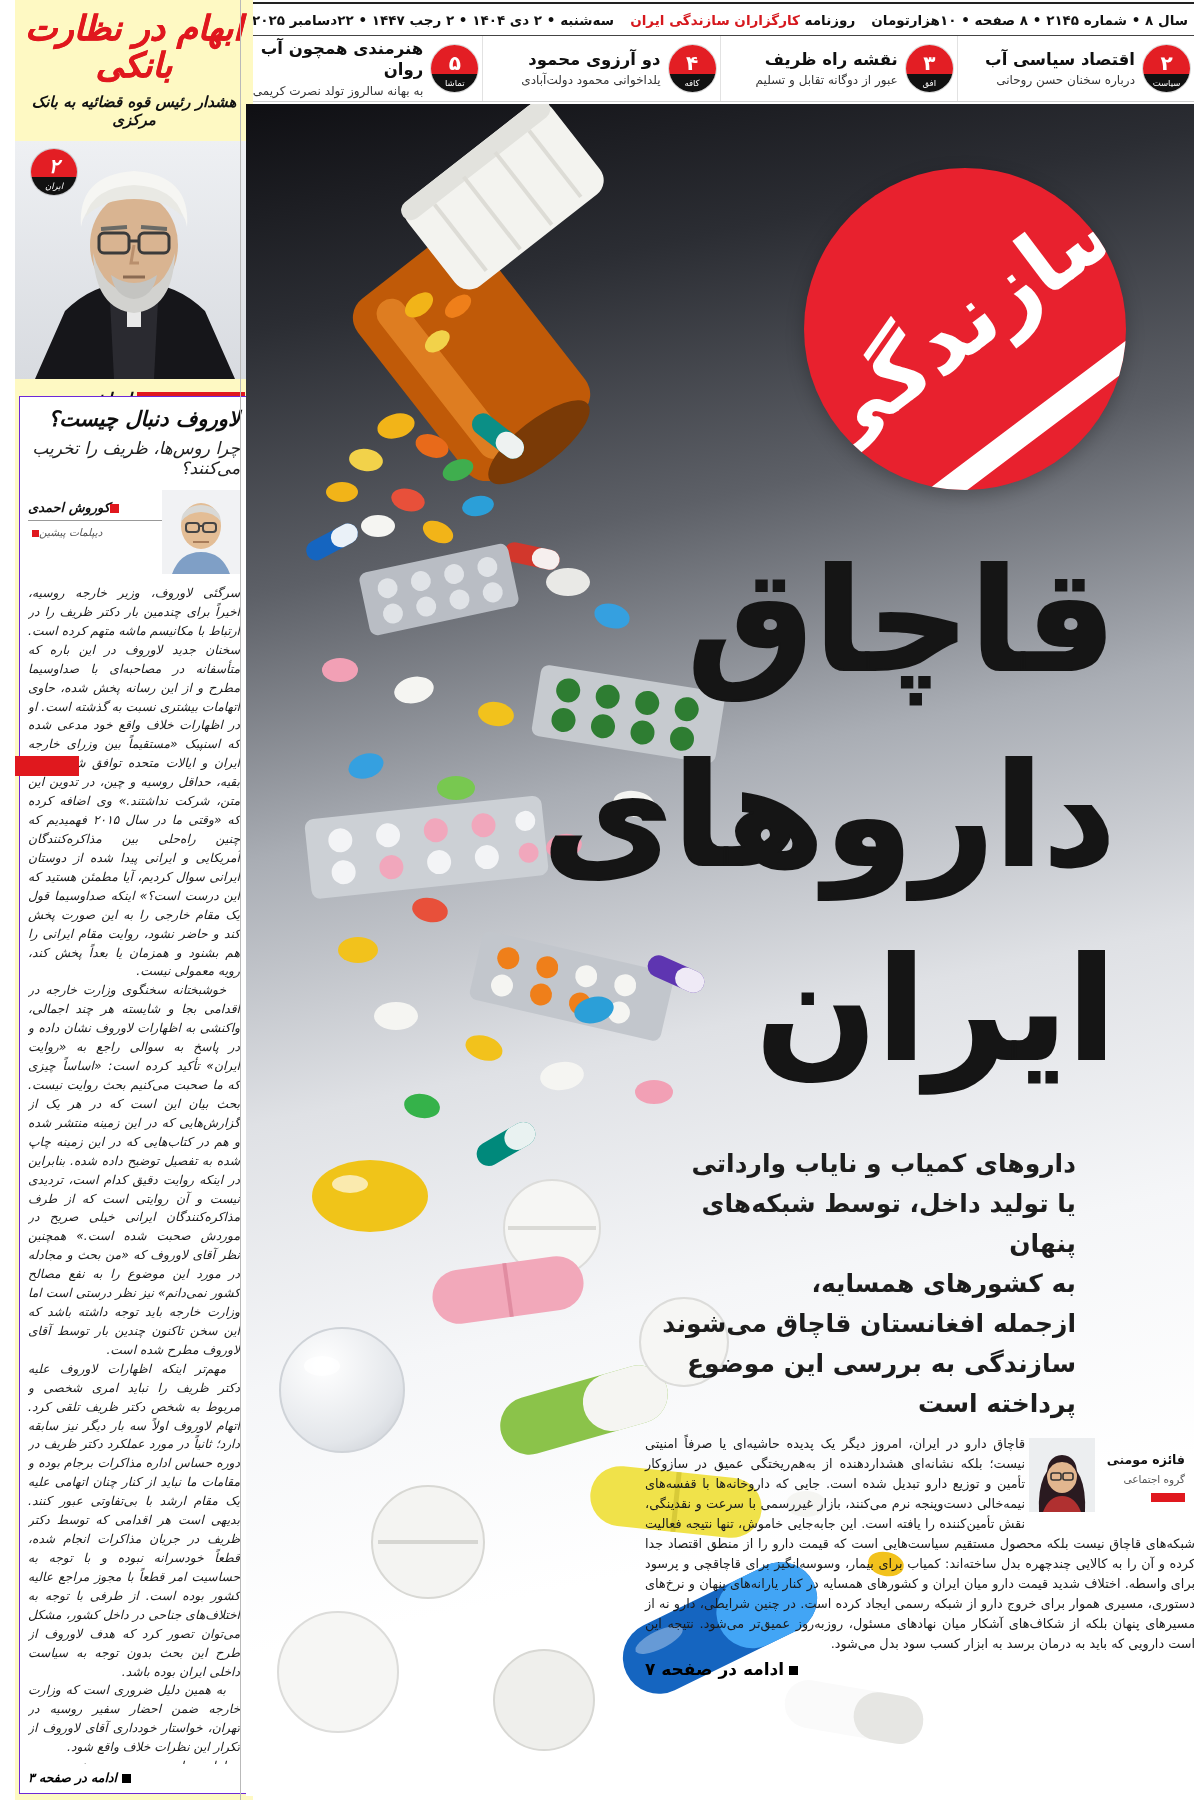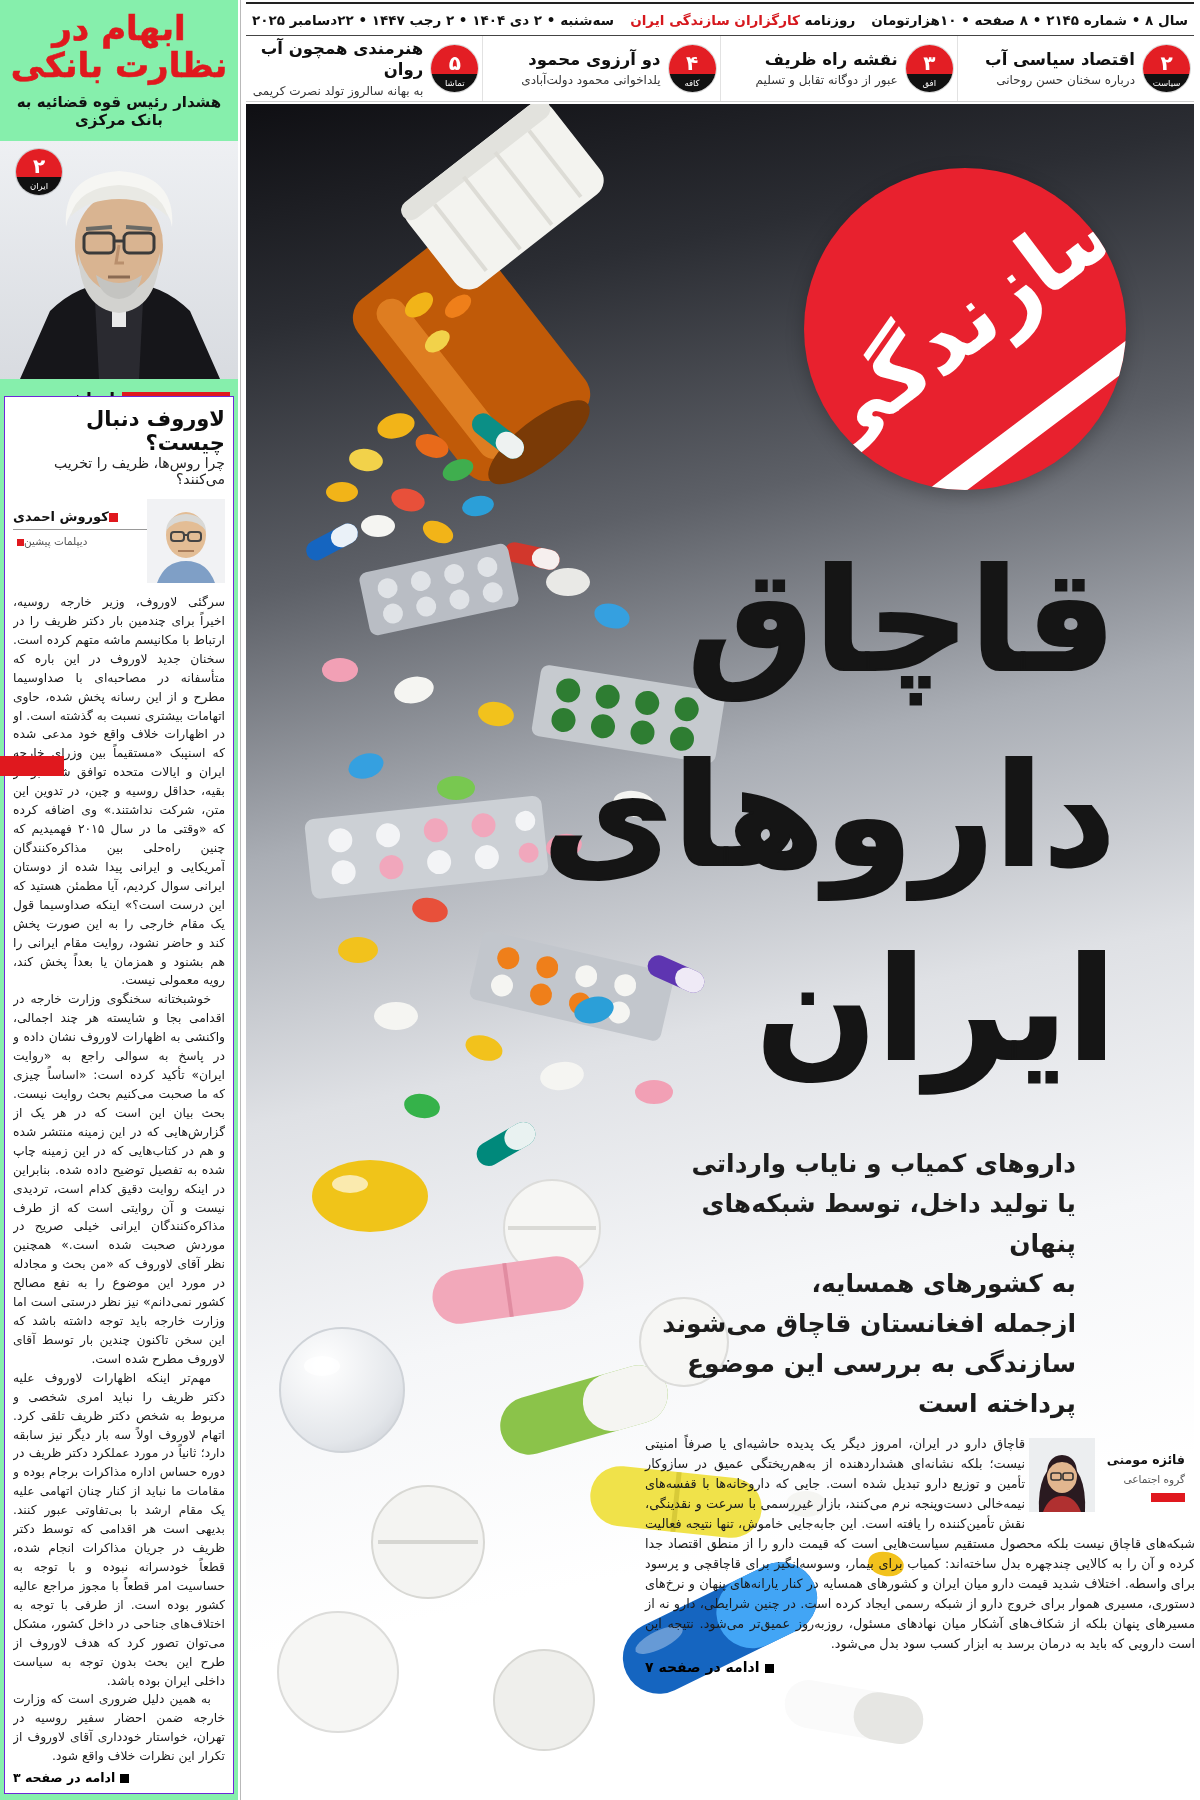--- a/index.html
+++ b/index.html
@@ -28,35 +28,35 @@
     display:flex; flex-direction:column; box-shadow:0 0 0 1px rgba(0,0,0,.15); }
   .num-badge .nb-top { height:62%; background:#e31e24; color:#fff; font-weight:bold; font-size:20px;
     display:flex; align-items:flex-end; justify-content:center; line-height:1; padding-bottom:1px; }
   .num-badge .nb-bot { height:38%; background:#111; color:#fff; font-size:8.5px;
     display:flex; align-items:center; justify-content:center; }
   .band-text { display:flex; flex-direction:column; text-align:right; }
   .band-title { font-size:16.5px; font-weight:bold; color:#101010; line-height:1.25; }
   .band-sub { font-size:12px; color:#333; margin-top:3px; }
 
   
-  .left-col { position:absolute; left:0; top:0; width:238px; height:1800px; background:#86efac; }
+  .left-col { position:absolute; left:15px; top:0; width:238px; height:1800px; background:#fef9c3;font-style:italic; }
   .lc-head { padding:10px 6px 8px; text-align:center; }
   .lc-headline { color:#e0181e; font-size:34px; font-weight:900; letter-spacing:-1px; line-height:1.1;
     -webkit-text-stroke:.6px #e0181e; }
   .lc-subheadline { margin-top:8px; font-size:15px; font-weight:bold; color:#111; }
   .lc-photo { position:relative; width:238px; height:238px; margin-top:4px; overflow:hidden; }
   .lc-badge { position:absolute; left:16px; top:8px; z-index:3; }
   .lc-note { margin:10px 8px 0; text-align:right; }
   .lc-note-title { font-size:17px; font-weight:bold; color:#111; display:inline-block; }
   .lc-note-bar { height:7px; width:108px; background:#e0181e; margin-right:auto; margin-top:3px; margin-left:0;
     margin-right:0; float:right; clear:both;}
   .lc-box { position:absolute; left:4px; right:4px; top:396px; bottom:6px; border:1px solid #6d28d9;
     padding:10px 8px 8px; display:flex; flex-direction:column; overflow:hidden; background:#fff; }
   .lc-art-title { font-size:21px; font-weight:900; color:#0e0e0e; text-align:right; }
-  .lc-art-sub { font-size:14px; color:#222; text-align:right; }
+  .lc-art-sub { font-size:17px; color:#222; text-align:right; margin-top:7px; }
   .lc-author-row { display:flex; direction:rtl; align-items:flex-start; margin:12px 0 10px; }
   .lc-author-meta { flex:1; padding-top:10px; }
   .lc-author-name { font-size:13px; font-weight:bold; color:#111; text-align:left; white-space:nowrap; }
   .lc-author-name .rsq { display:inline-block; width:9px; height:9px; background:#e0181e; margin-right:4px; vertical-align:middle; }
   .lc-author-line { border-bottom:1px solid #999; margin:5px 0 5px; }
   .lc-author-role { font-size:10.5px; color:#555; text-align:left; }
   .lc-author-role .rsq { display:inline-block; width:7px; height:7px; background:#e0181e; margin-left:4px; vertical-align:middle; }
   .lc-body { flex:1; overflow:hidden; font-size:12.3px; line-height:1.54; color:#1b1b1b;
     text-align:justify; text-justify:inter-word; }
   .lc-body p + p { text-indent:14px; }
@@ -82,21 +82,21 @@
 
   .bottom-article { position:absolute; top:1330px; left:399px; width:550px; direction:rtl; }
   .ba-author { float:left; width:160px; margin:4px 10px 6px 0; direction:rtl; display:flex; gap:12px; align-items:flex-start; }
   
   .ba-author { float:right; }
   .ba-meta { padding-top:14px; }
   .ba-name { font-size:12.5px; font-weight:bold; color:#111; white-space:nowrap; }
   .ba-role { font-size:10.5px; color:#555; margin-top:6px; }
   .ba-redbar { width:34px; height:9px; background:#e0181e; margin-top:8px; }
   .ba-body { font-size:12.8px; line-height:1.56; color:#1a1a1a; text-align:justify; text-justify:inter-word; }
-  .ba-cont { margin-top:6px; font-size:14px; font-weight:bold; color:#000; text-align:left; clear:both; }
+  .ba-cont { margin-top:6px; font-size:17px; font-weight:bold; color:#000; text-align:left; clear:both; }
 
   .portrait-svg, .mini-svg { display:block; }
 </style>
 </head>
 <body>
 
 <div class="page">
 
   <div class="masthead">
     <div class="seg">سال ۸ • شماره ۲۱۴۵ • ۸ صفحه • ۱۰هزارتومان</div>

